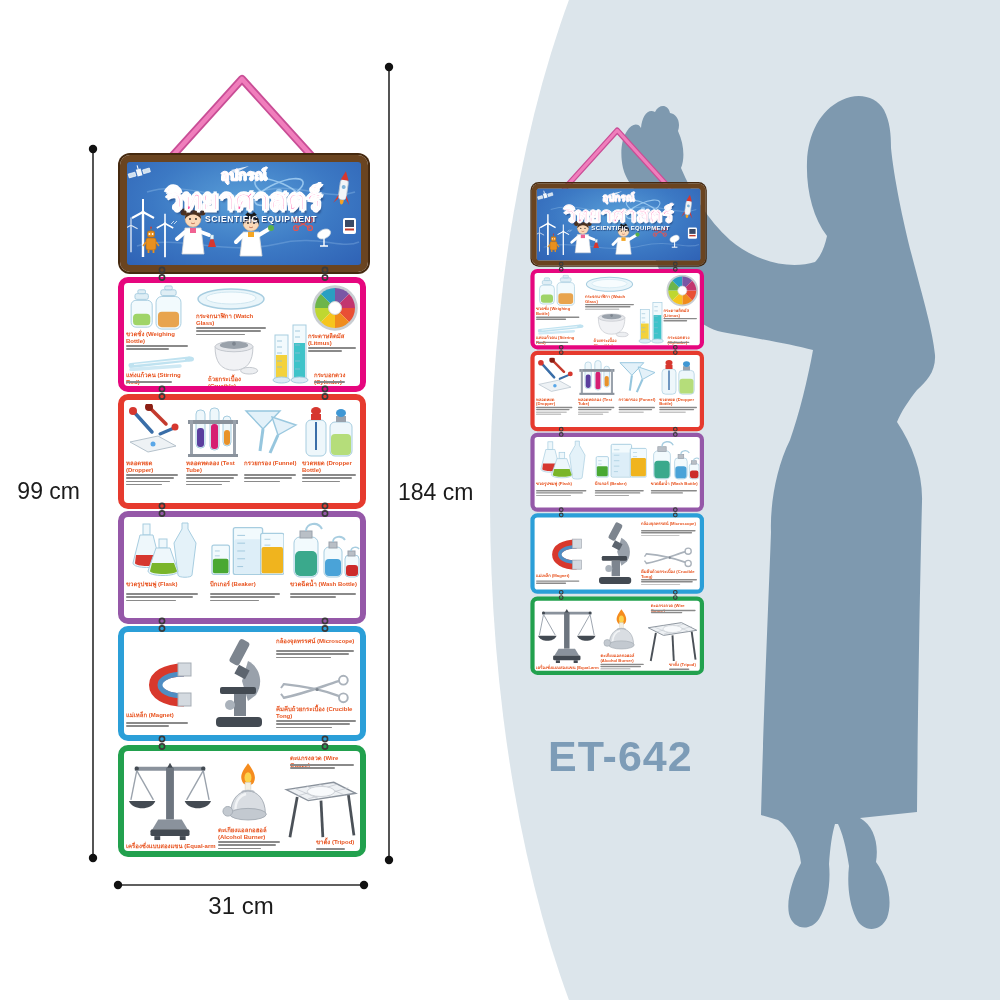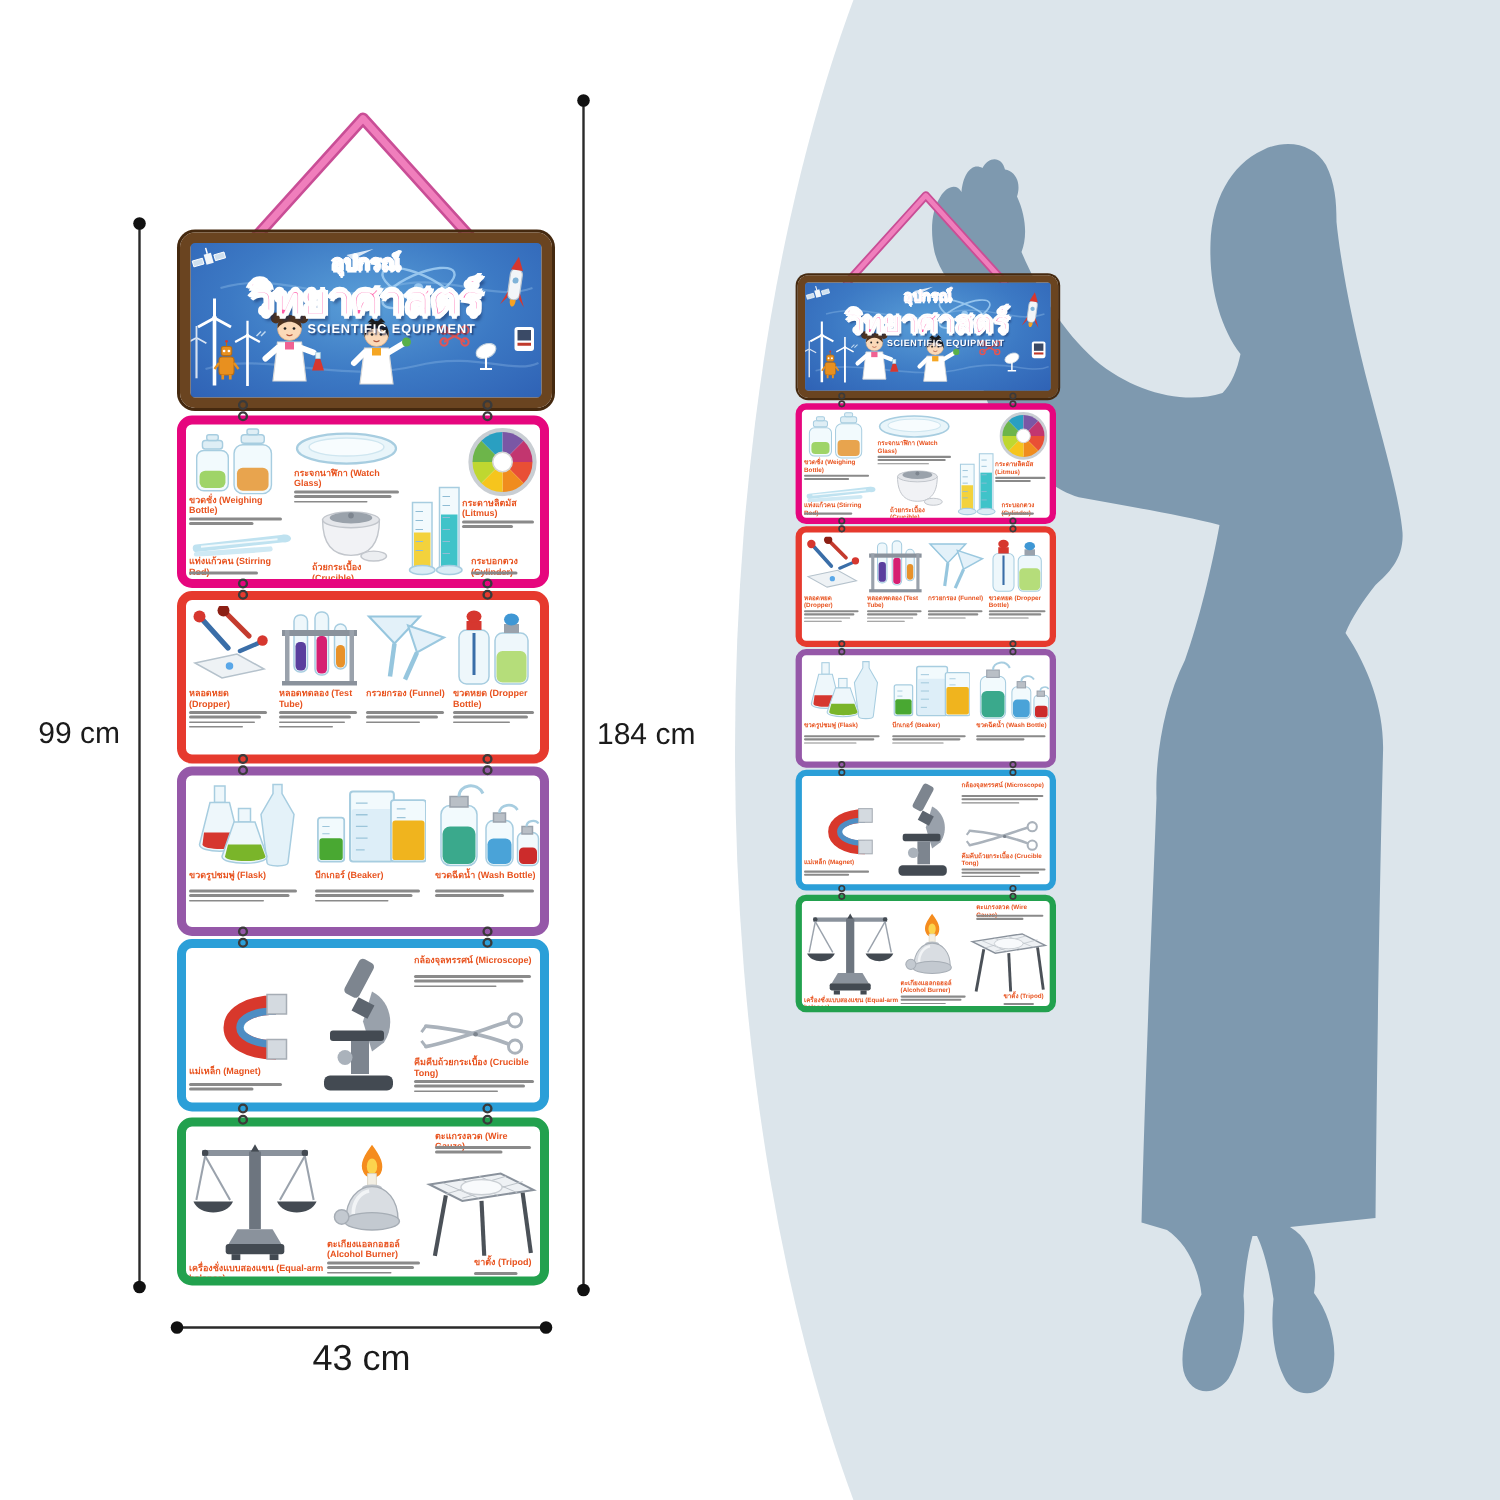--- a/index.html
+++ b/index.html
@@ -39,21 +39,21 @@
   .desc i{display:block;height:1.6px;background:#8a8a8a;margin-bottom:1.7px;border-radius:1px;}
   .desc i:nth-child(2){width:93%;}
   .desc i:nth-child(3){width:85%;}
   .desc i:nth-child(4){width:64%;}
   .desc i:last-child{width:70%;}
 
   .hook{position:absolute;width:10px;height:16px;}
 
   
   .dims-svg{position:absolute;left:0;top:0;width:1000px;height:1000px;z-index:6;pointer-events:none;}
-  .dim-label{position:absolute;z-index:6;color:#1b1b1b;font-size:20px;}
+  .dim-label{position:absolute;z-index:6;color:#1b1b1b;font-size:23px;}
   .dl-left{left:8px;top:478px;width:72px;text-align:right;}
   .dl-right{left:398px;top:479px;}
   .dl-bottom{left:181px;top:892px;width:120px;text-align:center;font-size:24px;}
 </style>
 </head>
 <body>
 
 <div class="stage">
 
   <div class="bg-ellipse"></div>
@@ -575,20 +575,21 @@
             <circle cx="5" cy="4" r="2.6" fill="none" stroke="#3a3a3a" stroke-width="1.6"></circle>
             <circle cx="5" cy="11.5" r="2.6" fill="none" stroke="#3a3a3a" stroke-width="1.6"></circle>
           </svg></div>
     <div class="hook" style="left:204px;top:665px;"><svg width="10" height="16" viewBox="0 0 10 16">
             <circle cx="5" cy="4" r="2.6" fill="none" stroke="#3a3a3a" stroke-width="1.6"></circle>
             <circle cx="5" cy="11.5" r="2.6" fill="none" stroke="#3a3a3a" stroke-width="1.6"></circle>
           </svg></div>
   </div>
     </div>
 
+  <div class="product-code">ET-642</div>
 
   <div class="chart chart-big" id="chart-big">
 
     <svg class="rope-svg" viewBox="0 0 252 100">
       <polyline points="51,92 126,9 201,92" fill="none" stroke="#c94e96" stroke-width="8" stroke-linecap="round" stroke-linejoin="round"></polyline>
       <polyline points="51,92 126,9 201,92" fill="none" stroke="#f07ebc" stroke-width="4.5" stroke-linecap="round" stroke-linejoin="round"></polyline>
     </svg>
 
     <div class="board">
       <svg class="board-art" viewBox="0 0 234 103">
@@ -1111,15 +1112,15 @@
       <circle cx="93" cy="149" r="4.2"></circle>
         <circle cx="93" cy="858" r="4.2"></circle>
       <circle cx="389" cy="67" r="4.2"></circle>
         <circle cx="389" cy="860" r="4.2"></circle>
       <circle cx="118" cy="885" r="4.2"></circle>
         <circle cx="364" cy="885" r="4.2"></circle>
     </g>
   </svg>
   <div class="dim-label dl-left">99 cm</div>
   <div class="dim-label dl-right">184 cm</div>
-  <div class="dim-label dl-bottom">43 cm</div>
+  <div class="dim-label dl-bottom">31 cm</div>
 
 </div>
 
 </body></html>

